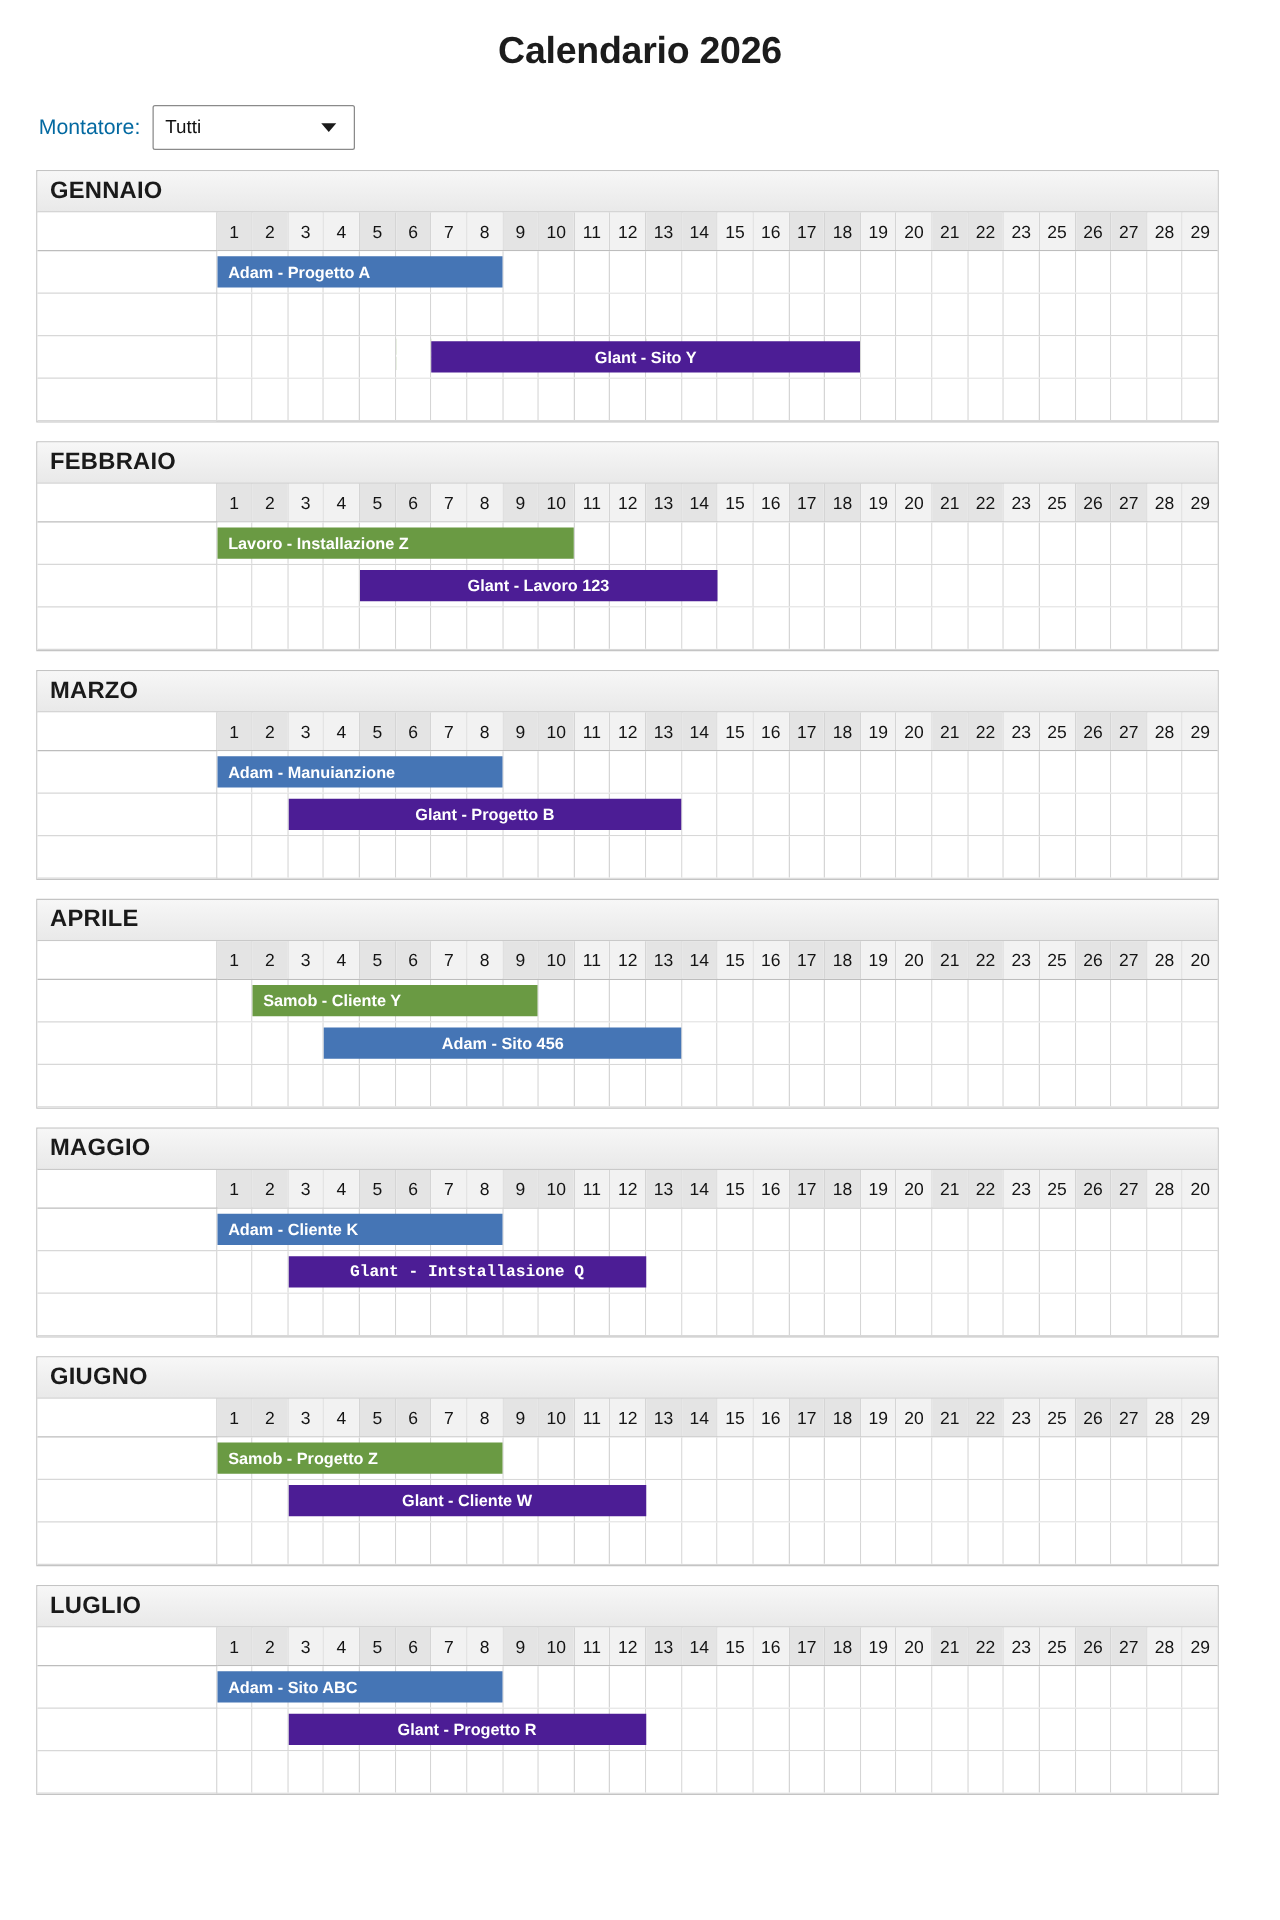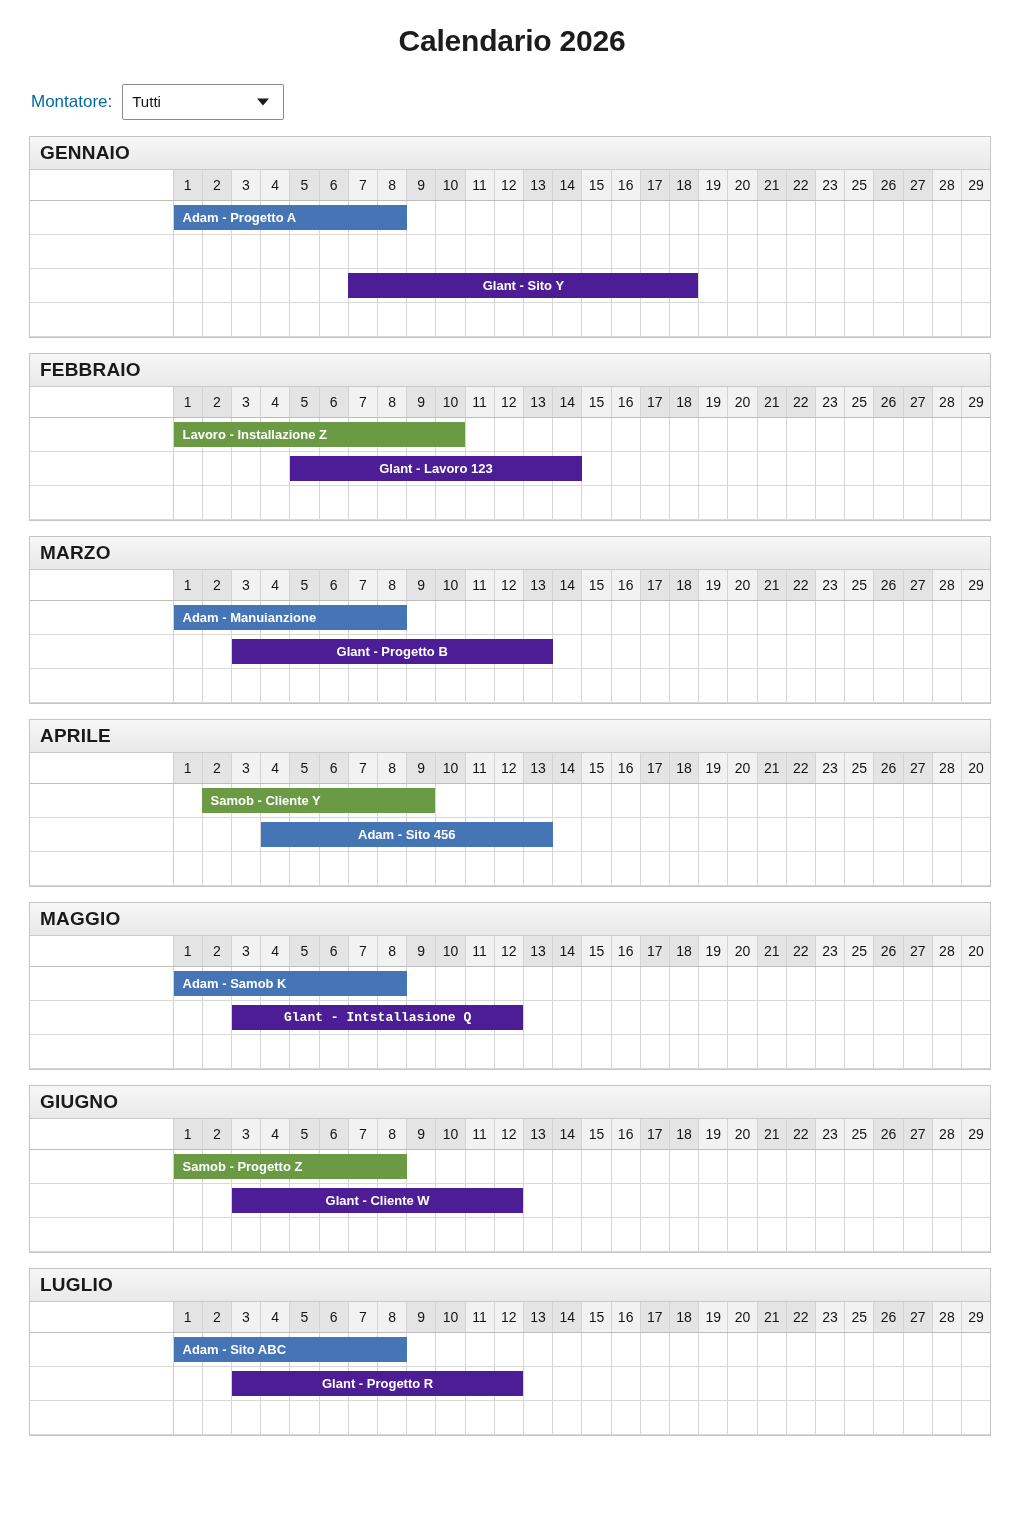--- a/index.html
+++ b/index.html
@@ -73,21 +73,21 @@
     height: 0;
     border-left: 6px solid transparent;
     border-right: 6px solid transparent;
     border-top: 7px solid #1a1a1a;
   }
 
   
   .months {
     margin-top: 16px;
     padding-left: 29px;
-    padding-right: 33px;
+    padding-right: 49px;
   }
   .month-block {
     border: 1px solid #c4c4c4;
     background: #ffffff;
     margin-bottom: 15px;
   }
   .month-header {
     height: 33px;
     display: flex;
     align-items: center;
@@ -1201,21 +1201,21 @@
                 <div class="day-col"></div>
                 <div class="day-col"></div>
                 <div class="day-col"></div>
                 <div class="day-col"></div>
                 <div class="day-col"></div>
                 <div class="day-col"></div>
                 <div class="day-col"></div>
                 <div class="day-col"></div>
               </div>
               <div class="bar-layer">
-                <div class="bar blue" style="left: 0%; width: 28.5714%;">Adam - Samob K</div>
+                <div class="bar blue" style="left: 0%; width: 28.5714%;">Adam - Cliente K</div>
               </div>
             </div>
           </div>
           <div class="grid-row task-row">
             <div class="label-cell"></div>
             <div class="days-cell">
               <div class="day-track">
                 <div class="day-col"></div>
                 <div class="day-col"></div>
                 <div class="day-col"></div>

